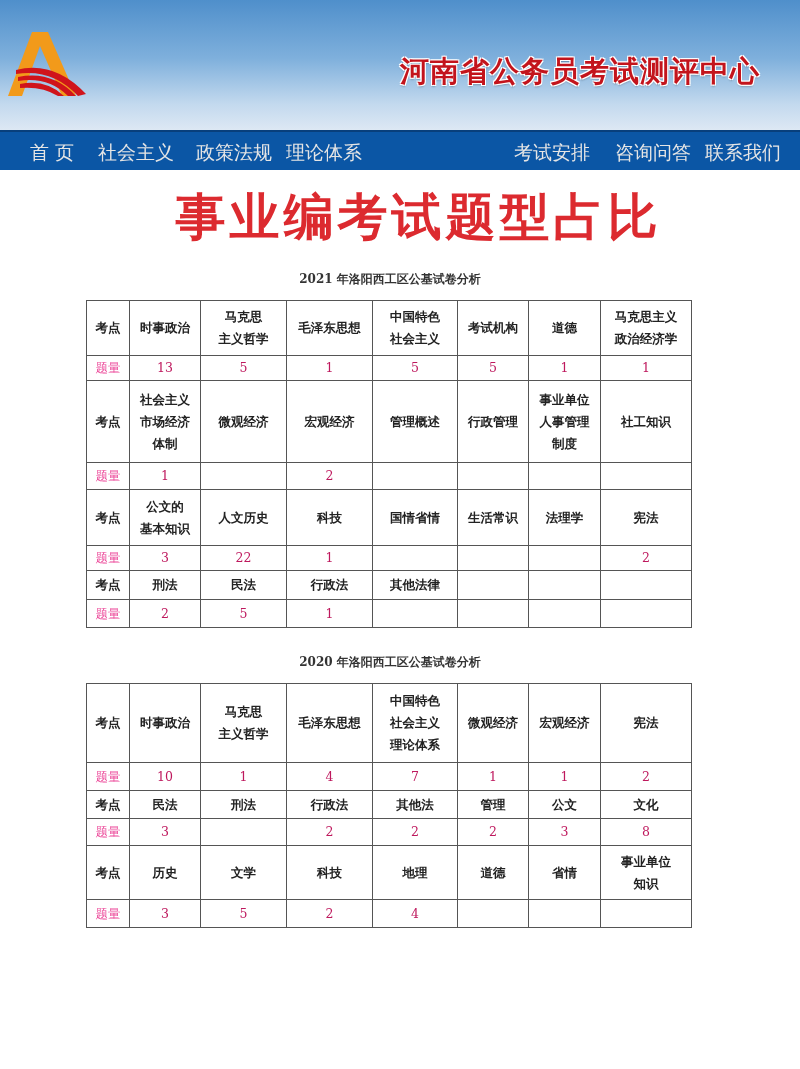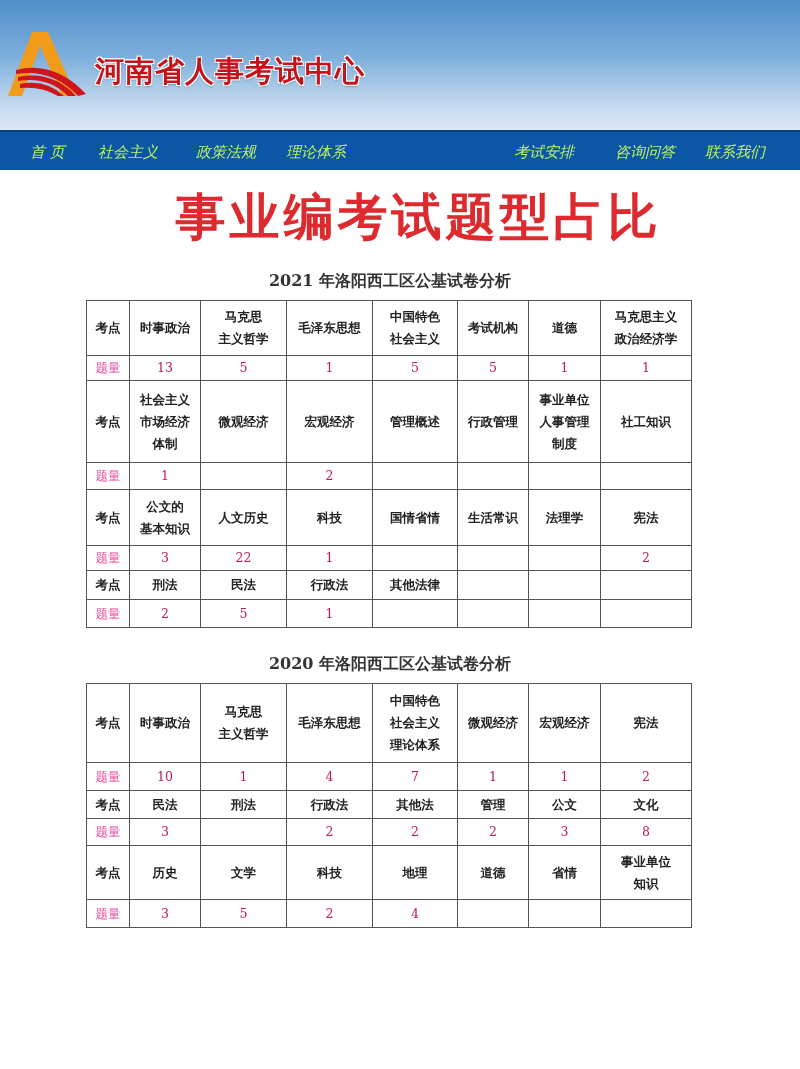--- a/index.html
+++ b/index.html
@@ -10,47 +10,47 @@
     background:linear-gradient(180deg,#4f8fcb 0%,#7fb0dc 45%,#c3d9ee 80%,#dde8f4 100%); overflow:hidden; }
   .logo { position:absolute; left:6px; top:30px; width:86px; height:68px; }
   .banner-title { position:absolute; top:52px; font-size:29px; font-weight:bold; color:#c3141c;
     font-family:"DejaVu Sans", sans-serif; letter-spacing:1px;
     text-shadow: 1px 1px 0 #fff, -1px -1px 0 #fff, 1px -1px 0 #fff, -1px 1px 0 #fff, 0 2px 2px rgba(0,0,0,.25); }
   .banner-title.t1 { left:95px; }
   .banner-title.t2 { left:400px; }
 
   .nav { position:absolute; left:0; top:130px; width:800px; height:40px; background:#0b56a5;
     border-top:2px solid #083f7c; }
-  .nav-item { position:absolute; top:0; height:40px; line-height:40px; color:#bef264; font-size:15px; white-space:nowrap;font-style:italic; }
+  .nav-item { position:absolute; top:0; height:40px; line-height:40px; color:#e5e5e5; font-size:19px; white-space:nowrap; }
 
   .headline { position:absolute; left:0; top:182px; width:800px; text-align:center; font-size:50px;
     font-weight:bold; color:#dc2a2f; letter-spacing:4px; line-height:70px;padding-left:37px; }
 
-  .cap { position:absolute; left:0; width:780px; text-align:center; font-size:16px; font-weight:bold;
+  .cap { position:absolute; left:0; width:780px; text-align:center; font-size:12px; font-weight:bold;
     color:#333; font-family:"DejaVu Serif", serif; }
 
   table.grid { position:absolute; left:86px; width:605px; border-collapse:collapse; table-layout:fixed;
     font-size:12.5px; color:#222; }
   table.grid td { border:1.5px solid #555; text-align:center; vertical-align:middle; padding:0 2px; line-height:22px; }
   td.k { font-weight:bold; }
   td.lbl-k { font-weight:bold; }
   td.lbl-q { color:#ec4899; font-family:"DejaVu Serif", serif; }
   td.v { font-family:"DejaVu Serif", serif; color:#be185d; }
 </style>
 </head>
 <body>
 
 <div class="banner">
   <svg class="logo" viewBox="0 0 86 68">
     <polygon points="26,2 42,2 70,66 56,66 34,16 16,66 2,66" fill="#f29a1a"></polygon>
     <path d="M10,40 Q48,30 80,64 L72,66 Q46,38 10,44 Z" fill="#d0141b"></path>
     <path d="M12,47 Q46,40 70,66 L62,66 Q42,46 12,51 Z" fill="#d0141b"></path>
     <path d="M14,54 Q40,49 58,66 L52,66 Q36,56 14,58 Z" fill="#d0141b"></path>
   </svg>
-  <div class="banner-title t1">河南省人事考试中心</div>
+  <div class="banner-title t2">河南省公务员考试测评中心</div>
 </div>
 
 <div class="nav">
   <a class="nav-item" style="left:30px">首 页</a>
   <a class="nav-item" style="left:98px">社会主义</a>
   <a class="nav-item" style="left:196px">政策法规</a>
   <a class="nav-item" style="left:286px">理论体系</a>
   <a class="nav-item" style="left:514px">考试安排</a>
   <a class="nav-item" style="left:615px">咨询问答</a>
   <a class="nav-item" style="left:705px">联系我们</a>

